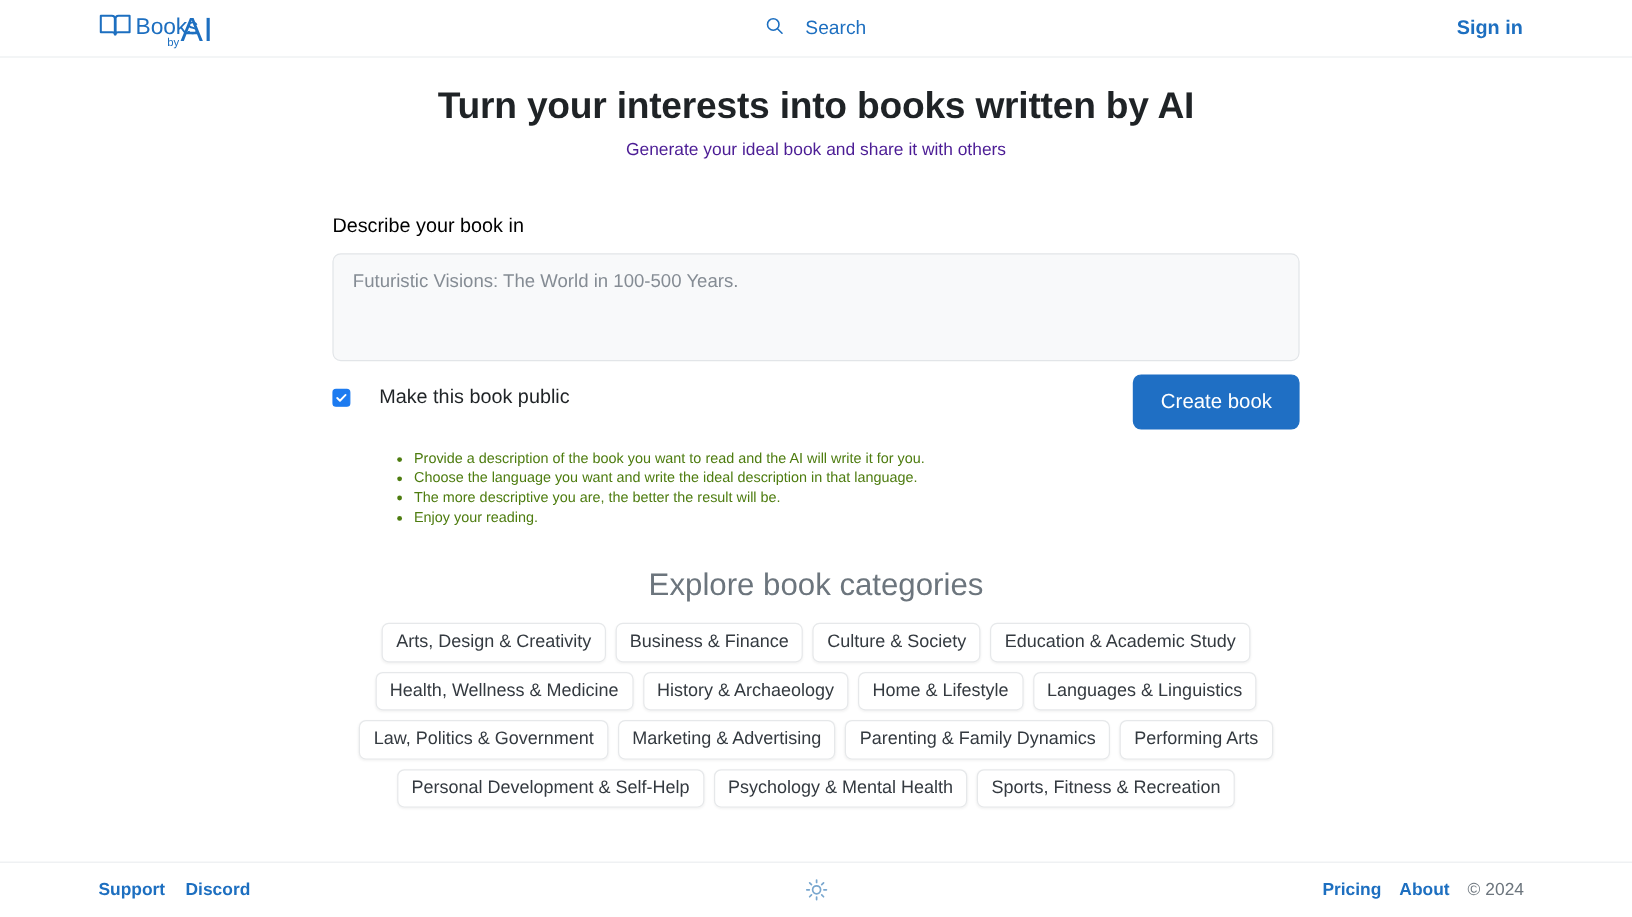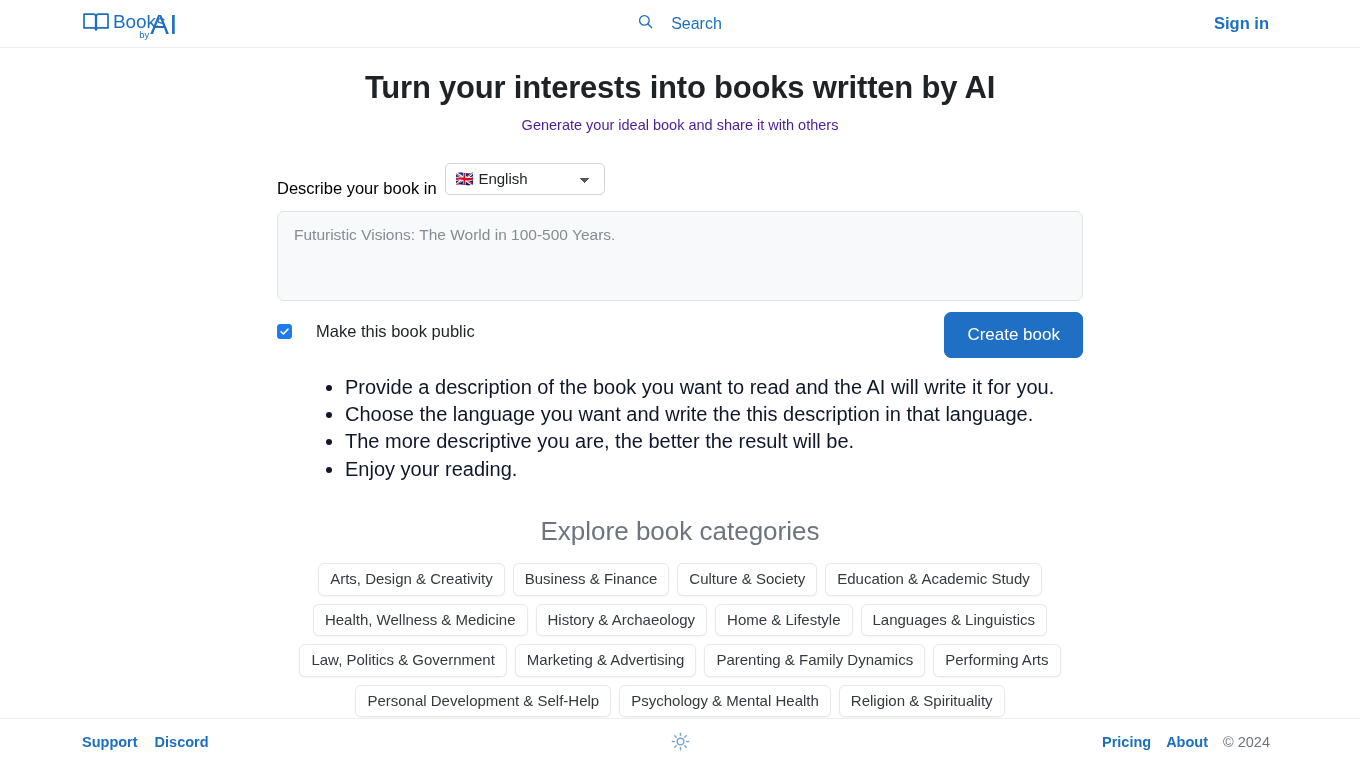--- a/index.html
+++ b/index.html
@@ -224,22 +224,22 @@
     margin: 16px auto 0;
     width: 806px;
     padding-left: 50px;
   }
   .tips ul {
     margin: 0;
     padding-left: 18px;
     list-style: disc;
   }
   .tips li {
-    font-size: 20px;
-    color: #0f172a;
+    font-size: 12px;
+    color: #4d7c0f;
     line-height: 1.37;
   }
 
   
   .cats-heading {
     text-align: center;
     font-size: 26px;
     color: #6c757d;
     font-weight: normal;
     margin: 33px 0 0 0;
@@ -356,23 +356,20 @@
   <div class="main">
     <div class="container">
 
       <h1 class="hero-title">Turn your interests into books written by AI</h1>
       <p class="hero-sub">Generate your ideal book and share it with others</p>
 
       <div class="form-wrap">
 
         <div class="lang-row">
           <span class="lang-label">Describe your book in</span>
-          <select class="lang-select">
-            <option>🇬🇧 English</option>
-          </select>
         </div>
 
         <textarea class="desc-textarea" placeholder="Futuristic Visions: The World in 100-500 Years." style=""></textarea>
 
         <div class="controls-row">
           <label class="check-wrap">
             <span class="chk">
               <svg width="11" height="11" viewBox="0 0 12 12" fill="none">
                 <path d="M2.2 6.2L4.7 8.7L9.8 3.4" stroke="#ffffff" stroke-width="1.7" stroke-linecap="round" stroke-linejoin="round"></path>
               </svg>
@@ -380,21 +377,21 @@
             <span class="check-label">Make this book public</span>
           </label>
 
           <button class="create-btn">Create book</button>
         </div>
       </div>
 
       <div class="tips">
         <ul>
           <li>Provide a description of the book you want to read and the AI will write it for you.</li>
-          <li>Choose the language you want and write the this description in that language.</li>
+          <li>Choose the language you want and write the ideal description in that language.</li>
           <li>The more descriptive you are, the better the result will be.</li>
           <li>Enjoy your reading.</li>
         </ul>
       </div>
 
       <h2 class="cats-heading">Explore book categories</h2>
 
       <div class="cats-wrap">
         <button class="cat-pill">Arts, Design &amp; Creativity</button>
         <button class="cat-pill">Business &amp; Finance</button>
@@ -403,21 +400,20 @@
         <button class="cat-pill">Health, Wellness &amp; Medicine</button>
         <button class="cat-pill">History &amp; Archaeology</button>
         <button class="cat-pill">Home &amp; Lifestyle</button>
         <button class="cat-pill">Languages &amp; Linguistics</button>
         <button class="cat-pill">Law, Politics &amp; Government</button>
         <button class="cat-pill">Marketing &amp; Advertising</button>
         <button class="cat-pill">Parenting &amp; Family Dynamics</button>
         <button class="cat-pill">Performing Arts</button>
         <button class="cat-pill">Personal Development &amp; Self-Help</button>
         <button class="cat-pill">Psychology &amp; Mental Health</button>
-        <button class="cat-pill">Religion &amp; Spirituality</button>
         <button class="cat-pill">Sports, Fitness &amp; Recreation</button>
 
       </div>
 
     </div>
   </div>
 
   <div class="footer">
     <div class="footer-left">
       <a class="footer-link" href="#">Support</a>

